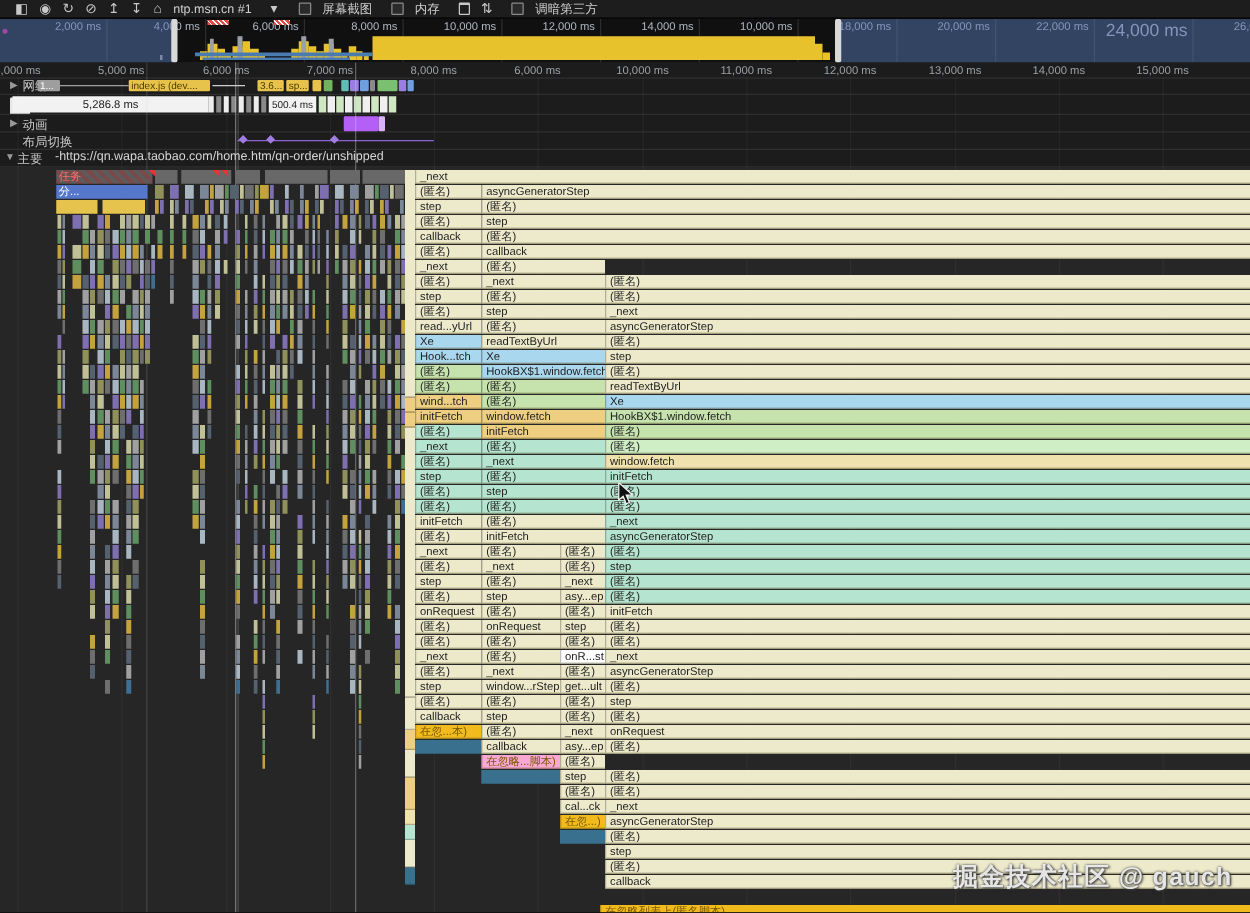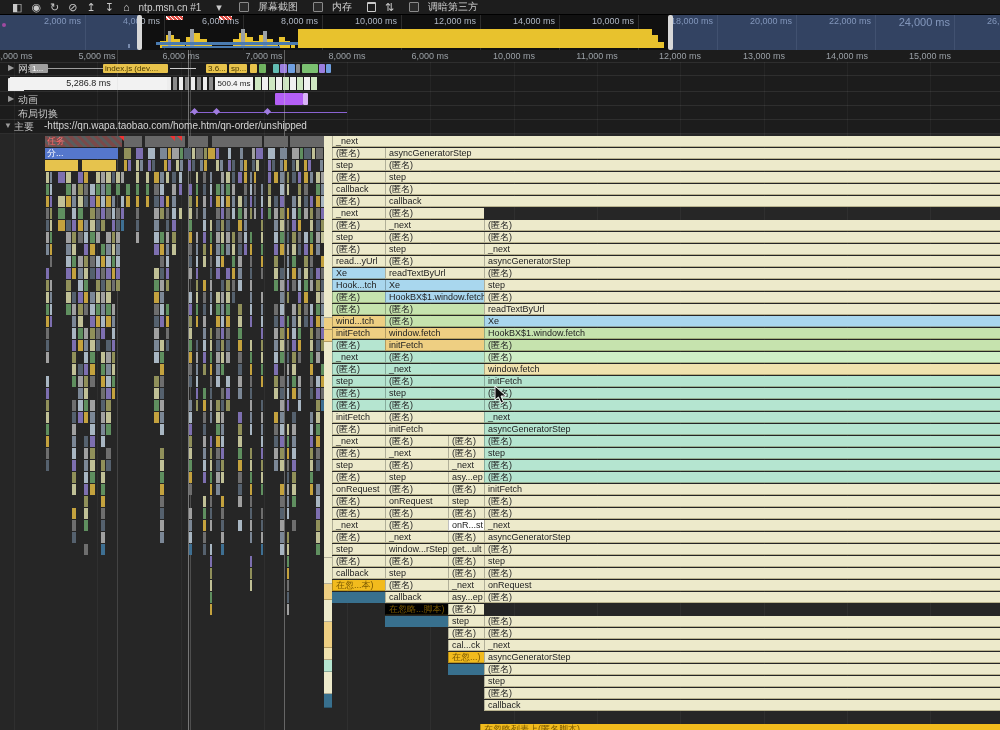--- a/index.html
+++ b/index.html
@@ -72,21 +72,21 @@
       <div class="abs" style="left: 471px; top: 1px; width: 84px; text-align: right; font-size: 9px; color: rgb(174, 182, 194);">14,000 ms</div>
       <div class="abs" style="left: 638px; top: 0px; width: 1px; height: 35px; background: rgba(255, 255, 255, 0.12);"></div>
       <div class="abs" style="left: 550px; top: 1px; width: 84px; text-align: right; font-size: 9px; color: rgb(174, 182, 194);">10,000 ms</div>
       <div class="abs" style="left: 717px; top: 0px; width: 1px; height: 35px; background: rgba(255, 255, 255, 0.12);"></div>
       <div class="abs" style="left: 629px; top: 1px; width: 84px; text-align: right; font-size: 9px; color: rgb(174, 182, 194);">18,000 ms</div>
       <div class="abs" style="left: 796px; top: 0px; width: 1px; height: 35px; background: rgba(255, 255, 255, 0.12);"></div>
       <div class="abs" style="left: 708px; top: 1px; width: 84px; text-align: right; font-size: 9px; color: rgb(174, 182, 194);">20,000 ms</div>
       <div class="abs" style="left: 875px; top: 0px; width: 1px; height: 35px; background: rgba(255, 255, 255, 0.12);"></div>
       <div class="abs" style="left: 787px; top: 1px; width: 84px; text-align: right; font-size: 9px; color: rgb(174, 182, 194);">22,000 ms</div>
       <div class="abs" style="left: 954px; top: 0px; width: 1px; height: 35px; background: rgba(255, 255, 255, 0.12);"></div>
-      <div class="abs" style="left: 866px; top: 1px; width: 84px; text-align: right; font-size: 11px; color: rgb(174, 182, 194);">24,000 ms</div>
+      <div class="abs" style="left: 866px; top: 1px; width: 84px; text-align: right; font-size: 14px; color: rgb(174, 182, 194);">24,000 ms</div>
       <div class="abs" style="left: 945px; top: 1px; width: 84px; text-align: right; font-size: 9px; color: rgb(174, 182, 194);">26,000 ms</div>
       <div class="abs" style="left: 160px; bottom: 2px; width: 6px; height: 7px; background: rgb(232, 194, 45); z-index: 2;"></div>
       <div class="abs" style="left: 166px; bottom: 2px; width: 8px; height: 13px; background: rgb(232, 194, 45); z-index: 2;"></div>
       <div class="abs" style="left: 168px; bottom: 2px; width: 3px; height: 17px; background: rgb(154, 160, 166); z-index: 2;"></div>
       <div class="abs" style="left: 174px; bottom: 2px; width: 6px; height: 9px; background: rgb(232, 194, 45); z-index: 2;"></div>
       <div class="abs" style="left: 180px; bottom: 2px; width: 5px; height: 5px; background: rgb(232, 194, 45); z-index: 2;"></div>
       <div class="abs" style="left: 186px; bottom: 2px; width: 8px; height: 11px; background: rgb(232, 194, 45); z-index: 2;"></div>
       <div class="abs" style="left: 190px; bottom: 2px; width: 4px; height: 19px; background: rgb(154, 160, 166); z-index: 2;"></div>
       <div class="abs" style="left: 194px; bottom: 2px; width: 6px; height: 15px; background: rgb(232, 194, 45); z-index: 2;"></div>
       <div class="abs" style="left: 200px; bottom: 2px; width: 7px; height: 9px; background: rgb(232, 194, 45); z-index: 2;"></div>
@@ -1214,21 +1214,21 @@
       <div class="cell abs" style="left: 448px; top: 434px; width: 36px; background: rgb(237, 234, 203); z-index: 5;">(匿名)</div>
       <div class="cell abs" style="left: 484px; top: 434px; width: 516px; background: rgb(237, 234, 203); z-index: 5;">(匿名)</div>
       <div class="cell abs" style="left: 332px; top: 446px; width: 53px; background: rgb(242, 187, 29); z-index: 5; color: rgb(122, 88, 0);">在忽...本)</div>
       <div class="cell abs" style="left: 385px; top: 446px; width: 63px; background: rgb(237, 234, 203); z-index: 5;">(匿名)</div>
       <div class="cell abs" style="left: 448px; top: 446px; width: 36px; background: rgb(237, 234, 203); z-index: 5;">_next</div>
       <div class="cell abs" style="left: 484px; top: 446px; width: 516px; background: rgb(237, 234, 203); z-index: 5;">onRequest</div>
       <div class="cell abs" style="left: 332px; top: 458px; width: 53px; background: rgb(56, 112, 142); z-index: 5; border-left: none; border-bottom: none;"></div>
       <div class="cell abs" style="left: 385px; top: 458px; width: 63px; background: rgb(237, 234, 203); z-index: 5;">callback</div>
       <div class="cell abs" style="left: 448px; top: 458px; width: 36px; background: rgb(237, 234, 203); z-index: 5;">asy...ep</div>
       <div class="cell abs" style="left: 484px; top: 458px; width: 516px; background: rgb(237, 234, 203); z-index: 5;">(匿名)</div>
-      <div class="cell abs" style="left: 385px; top: 470px; width: 63px; background: #000000; z-index: 5; color: rgb(122, 88, 0);">在忽略...脚本)</div>
+      <div class="cell abs" style="left: 385px; top: 470px; width: 63px; background: #f9a8d4; z-index: 5; color: rgb(122, 88, 0);">在忽略...脚本)</div>
       <div class="cell abs" style="left: 448px; top: 470px; width: 36px; background: rgb(237, 234, 203); z-index: 5;">(匿名)</div>
       <div class="cell abs" style="left: 385px; top: 482px; width: 63px; background: rgb(56, 112, 142); z-index: 5; border-left: none; border-bottom: none;"></div>
       <div class="cell abs" style="left: 448px; top: 482px; width: 36px; background: rgb(237, 234, 203); z-index: 5;">step</div>
       <div class="cell abs" style="left: 484px; top: 482px; width: 516px; background: rgb(237, 234, 203); z-index: 5;">(匿名)</div>
       <div class="cell abs" style="left: 448px; top: 494px; width: 36px; background: rgb(237, 234, 203); z-index: 5;">(匿名)</div>
       <div class="cell abs" style="left: 484px; top: 494px; width: 516px; background: rgb(237, 234, 203); z-index: 5;">(匿名)</div>
       <div class="cell abs" style="left: 448px; top: 506px; width: 36px; background: rgb(237, 234, 203); z-index: 5;">cal...ck</div>
       <div class="cell abs" style="left: 484px; top: 506px; width: 516px; background: rgb(237, 234, 203); z-index: 5;">_next</div>
       <div class="cell abs" style="left: 448px; top: 518px; width: 36px; background: rgb(242, 187, 29); z-index: 5; color: rgb(122, 88, 0);">在忽...)</div>
       <div class="cell abs" style="left: 484px; top: 518px; width: 516px; background: rgb(237, 234, 203); z-index: 5;">asyncGeneratorStep</div>
@@ -1237,20 +1237,21 @@
       <div class="cell abs" style="left: 484px; top: 542px; width: 516px; background: rgb(237, 234, 203); z-index: 5;">step</div>
       <div class="cell abs" style="left: 484px; top: 554px; width: 516px; background: rgb(237, 234, 203); z-index: 5;">(匿名)</div>
       <div class="cell abs" style="left: 484px; top: 566px; width: 516px; background: rgb(237, 234, 203); z-index: 5;">callback</div>
       <div class="cell abs" style="left: 480px; top: 590px; width: 520px; background: rgb(242, 187, 29); z-index: 5; color: rgb(122, 88, 0);">在忽略列表上(匿名脚本)</div>
     </div>
 
   <svg id="cursor" width="14" height="20" viewBox="0 0 14 20">
     <path d="M1,0 L1,14 L4.5,11 L7,17 L9.5,16 L7,10 L12,10 Z" fill="#111" stroke="#f5f5f5" stroke-width="1"></path>
   </svg>
 
+  <div id="watermark">掘金技术社区 @ gauch</div>
 <div class="abs" style="left: 14px; top: 62px; width: 1px; height: 668px; background: rgba(255, 255, 255, 0.043); z-index: 1;"></div>
     <div class="abs" style="left: 97px; top: 62px; width: 1px; height: 668px; background: rgba(255, 255, 255, 0.043); z-index: 1;"></div>
     <div class="abs" style="left: 181px; top: 62px; width: 1px; height: 668px; background: rgba(255, 255, 255, 0.043); z-index: 1;"></div>
     <div class="abs" style="left: 264px; top: 62px; width: 1px; height: 668px; background: rgba(255, 255, 255, 0.043); z-index: 1;"></div>
     <div class="abs" style="left: 347px; top: 62px; width: 1px; height: 668px; background: rgba(255, 255, 255, 0.043); z-index: 1;"></div>
     <div class="abs" style="left: 430px; top: 62px; width: 1px; height: 668px; background: rgba(255, 255, 255, 0.043); z-index: 1;"></div>
     <div class="abs" style="left: 514px; top: 62px; width: 1px; height: 668px; background: rgba(255, 255, 255, 0.043); z-index: 1;"></div>
     <div class="abs" style="left: 597px; top: 62px; width: 1px; height: 668px; background: rgba(255, 255, 255, 0.043); z-index: 1;"></div>
     <div class="abs" style="left: 680px; top: 62px; width: 1px; height: 668px; background: rgba(255, 255, 255, 0.043); z-index: 1;"></div>
     <div class="abs" style="left: 764px; top: 62px; width: 1px; height: 668px; background: rgba(255, 255, 255, 0.043); z-index: 1;"></div>

